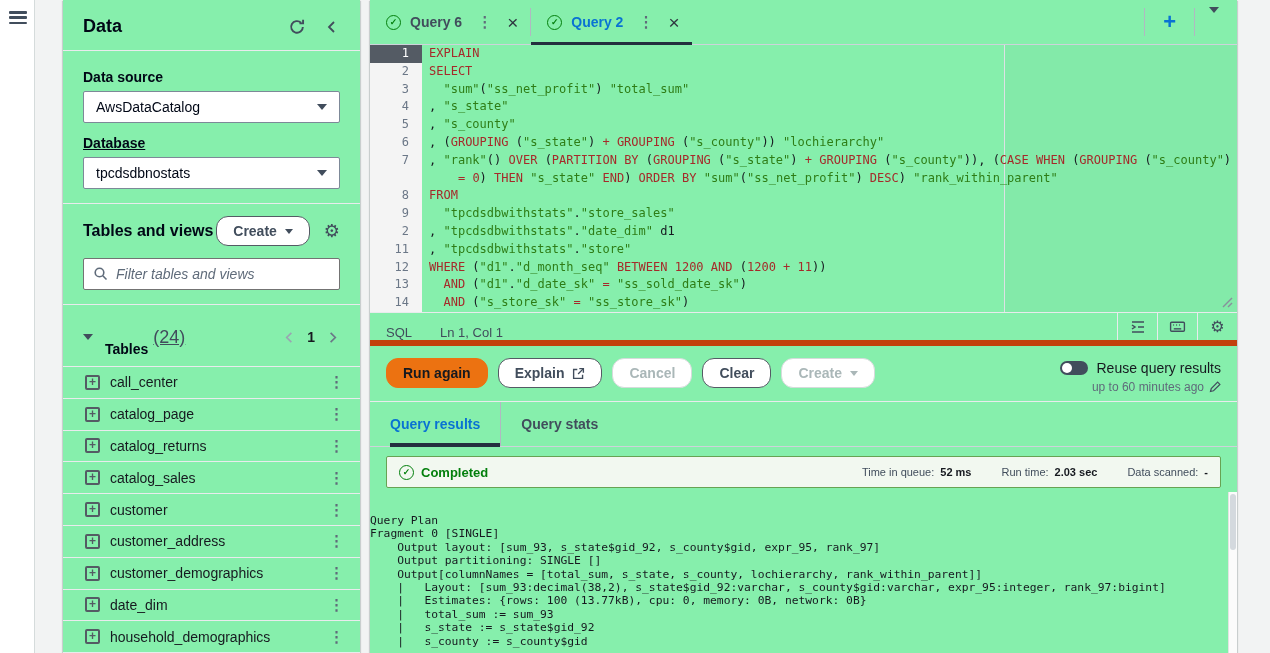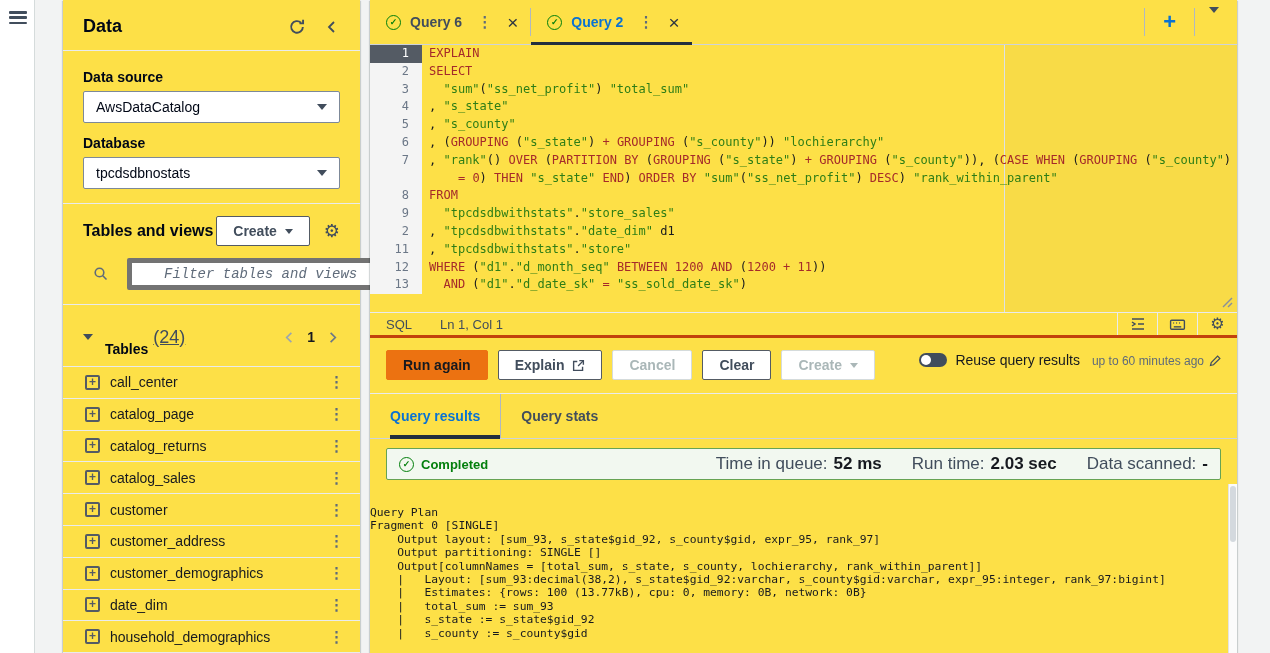--- a/index.html
+++ b/index.html
@@ -5,40 +5,40 @@
   * { box-sizing: border-box; margin: 0; padding: 0; }
   html,body { width:1270px; height:653px; overflow:hidden; }
   body { font-family:"Liberation Sans", sans-serif; background:#f2f3f3; color:#16191f; position:relative; }
 
   
   .appnav { position:absolute; left:0; top:0; width:35px; height:653px; background:#fff; border-right:1px solid #d5dbdb; }
   .hamburger { position:absolute; left:9px; top:11px; width:18px; height:14px; cursor:pointer; }
   .hamburger i { display:block; height:2.5px; background:#414d5c; margin-bottom:2.8px; border-radius:1px; }
 
   
-  .panel { background:#fde047; box-shadow:0 1px 1px 0 rgba(0,28,36,.3), 1px 1px 1px 0 rgba(0,28,36,.12), -1px 1px 1px 0 rgba(0,28,36,.12); }
+  .panel { background:#86efac; box-shadow:0 1px 1px 0 rgba(0,28,36,.3), 1px 1px 1px 0 rgba(0,28,36,.12), -1px 1px 1px 0 rgba(0,28,36,.12); }
   .data-panel { position:absolute; left:63px; top:0; width:297px; height:653px; }
   .dp-header { display:flex; align-items:center; padding:16px 20px 13px; border-bottom:1px solid #e9ebed; }
   .dp-title { font-size:18px; font-weight:bold; color:#000716; flex:1; }
   .icon-btn { background:none; border:none; cursor:pointer; color:#414d5c; display:inline-flex; align-items:center; justify-content:center; padding:0; }
   .dp-header .icon-btn { margin-left:18px; }
   .dp-body { padding:10px 20px 0; }
   .fld-label { font-size:14px; font-weight:bold; color:#000716; margin-top:8px; }
   .select { margin-top:6px; height:32px; border:1px solid #7d8998; border-radius:2px; display:flex; align-items:center; padding:0 12px; font-size:14px; color:#000716; background:#fff; cursor:pointer; }
   .select .val { flex:1; }
   .caret-down { width:0; height:0; border-left:5px solid transparent; border-right:5px solid transparent; border-top:6px solid #414d5c; }
   .hr { border-top:1px solid #e9ebed; margin:14px -20px 0; }
   .tv-row { display:flex; align-items:center; margin-top:12px; }
   .tv-title { font-size:16px; font-weight:bold; color:#000716; flex:1; }
-  .btn { display:inline-flex; align-items:center; gap:8px; height:30px; padding:0 16px; border-radius:2px; font-size:14px; font-weight:bold; background:#fff; border:1px solid #545b64; color:#414d5c; cursor:pointer; font-family:inherit; }
+  .btn { display:inline-flex; align-items:center; gap:8px; height:30px; padding:0 16px; border-radius:12px; font-size:14px; font-weight:bold; background:#fff; border:1px solid #545b64; color:#414d5c; cursor:pointer; font-family:inherit; }
   .btn .caret-down { border-top-color:#414d5c; border-left-width:4px; border-right-width:4px; border-top-width:5px; }
   .gear { font-size:18px; line-height:1; margin-left:14px; }
   .search-wrap { position:relative; margin-top:12px; }
   .search-wrap svg { position:absolute; left:10px; top:8px; }
-  .search-input { width:100%; height:32px; border:5px solid #737373; border-radius:2px; padding:0 10px 0 32px; font-size:14px; font-family:Liberation Mono, monospace; color:#16191f;margin-left:44px; }
+  .search-input { width:100%; height:32px; border:1px solid #737373; border-radius:2px; padding:0 10px 0 32px; font-size:14px; font-family:Liberation Sans, sans-serif; color:#16191f; }
   .search-input::placeholder { font-style:italic; color:#5f6b7a; }
   .grp-row { display:flex; align-items:center; padding:12px 0 9px; }
   .grp-caret { width:0; height:0; border-left:5px solid transparent; border-right:5px solid transparent; border-top:6px solid #414d5c; margin-right:12px; }
   .grp-title { font-size:14px; font-weight:bold; color:#000716;margin-top:24px; }
   .grp-count { font-size:18px; color:#414d5c; margin-left:5px;text-decoration:underline; }
   .pager { margin-left:auto; display:flex; align-items:center; gap:10px; }
   .pager .pg { font-size:14px; font-weight:bold; color:#16191f; }
   .tables-list { margin:0 -20px; }
   .table-row { display:flex; align-items:center; height:31.8px; border-top:1px solid #e9ebed; padding:0 10px 0 22px; }
   .plusbox { width:15px; height:15px; border:2px solid #545b64; border-radius:2px; color:#545b64; font-weight:bold; font-size:12px; line-height:11px; text-align:center; cursor:pointer; flex:none; }
@@ -66,52 +66,52 @@
   .codelines { position:relative; z-index:1; }
   .crow { display:flex; }
   .lnum { flex:none; width:52px; background:#f4f4f4; color:#6b7787; text-align:right; padding-right:13px; }
   .lnum.active { background:#545b64; color:#fff; }
   .ccode { margin:0; padding-left:7px; white-space:pre; font:inherit; color:#16191f; }
   .tok-kw { color:#a52a2a; }
   .tok-str { color:#2e7d16; }
   .resize-corner { position:absolute; right:4px; bottom:4px; width:11px; height:11px; z-index:2; cursor:nwse-resize; }
 
   
-  .statusbar { height:26px; border-top:1px solid #e9ebed; border-bottom:3px solid #c2410c; display:flex; align-items:center; flex:none; font-size:13px; color:#414d5c; }
+  .statusbar { height:34px; border-top:1px solid #e9ebed; border-bottom:6px solid #c2410c; display:flex; align-items:flex-end; flex:none; font-size:13px; color:#414d5c; }
   .sb-mode { padding-left:16px; }
   .sb-pos { margin-left:28px; }
   .sb-icons { margin-left:auto; display:flex; height:100%; }
   .sb-icons .cell { width:40px; height:100%; display:flex; align-items:center; justify-content:center; border-left:1px solid #e9ebed; cursor:pointer; color:#414d5c; }
   .sb-icons .cell .uni { font-size:16px; line-height:1; }
 
   
   .actions { padding:12px 16px; display:flex; gap:10px; align-items:flex-start; border-bottom:1px solid #e9ebed; height:56px; flex:none; }
   .btn.primary { background:#ec7211; border-color:#ec7211; color:#16191f; }
   .btn.disabled { border-color:#d5dbdb; color:#aab7b8; cursor:default; }
   .btn.disabled .caret-down { border-top-color:#aab7b8; }
-  .reuse { margin-left:auto; display:flex; flex-direction:row; align-items:flex-end; gap:12px; padding-top:2px; }
+  .reuse { margin-left:auto; display:flex; flex-direction:column; align-items:flex-end; gap:4px; padding-top:2px; }
   .reuse-row { display:flex; align-items:center; gap:8px; }
   .toggle { width:28px; height:14px; border-radius:8px; background:#414d5c; position:relative; cursor:pointer; flex:none; }
   .toggle .knob { position:absolute; left:2px; top:2px; width:10px; height:10px; border-radius:50%; background:#fff; }
   .reuse-lbl { font-size:14px; color:#16191f; }
   .reuse-note { font-size:12px; color:#5f6b7a; display:flex; align-items:center; gap:5px; }
 
   
   .rtabs { height:45px; border-bottom:1px solid #cdd3da; display:flex; align-items:stretch; padding-left:20px; flex:none; }
   .rtab { position:relative; display:flex; align-items:center; font-size:14px; font-weight:bold; color:#414d5c; padding:0 20px; cursor:pointer; }
   .rtab:first-child { padding-left:0; }
   .rtab.active { color:#0972d3; }
   .rtab.active::after { content:""; position:absolute; left:0; right:0; bottom:-1px; height:4px; background:#232f3e; }
   .rtab + .rtab { border-left:1px solid #b0b8c1; }
 
   
   .banner { margin:9px 16px 0; height:32px; border:1px solid #67a353; background:#f2f8f0; border-radius:2px; display:flex; align-items:center; padding:0 12px; flex:none; }
   .banner .status { color:#037f0c; font-size:13px; font-weight:bold; margin-left:7px; }
   .metrics { margin-left:auto; display:flex; gap:30px; }
-  .metric { display:flex; align-items:flex-end; gap:6px; font-size:17px; }
+  .metric { display:flex; align-items:flex-end; gap:6px; font-size:11px; }
   .metric .mlabel { color:#414d5c; }
   .metric .mvalue { font-weight:bold; color:#16191f; }
 
   
   .plan-wrap { flex:1; position:relative; overflow:hidden; }
   .plan { padding:26px 0 0 0; font-family:"DejaVu Sans Mono", monospace; font-size:11.3px; line-height:13.4px; color:#16191f; white-space:pre; }
   .vscroll { position:absolute; right:0; top:4px; bottom:0; width:9px; background:#fbfbfb; border-left:1px solid #e3e3e3; cursor:pointer; }
   .vscroll .thumb { position:absolute; left:1px; right:1px; top:2px; height:56px; background:#d4d9de; border-radius:3px; }
 </style>
 </head>
@@ -139,21 +139,21 @@
           <polyline points="10,3 5,8 10,13"></polyline>
         </svg>
     </button>
   </div>
   <div class="dp-body">
     <div class="fld-label">Data source</div>
     <div class="select">
       <span class="val">AwsDataCatalog</span>
       <span class="caret-down"></span>
     </div>
-    <div class="fld-label" style="margin-top:12px;">Database</div>
+    <div class="fld-label" style="margin-top:12px;text-decoration:underline;">Database</div>
     <div class="select">
       <span class="val">tpcdsdbnostats</span>
       <span class="caret-down"></span>
     </div>
     <div class="hr"></div>
     <div class="tv-row">
       <div class="tv-title">Tables and views</div>
       <button class="btn">
         <span>Create</span>
         <span class="caret-down"></span>
@@ -309,20 +309,24 @@
           <span class="lnum">11</span>
           <pre class="ccode">, <span class="tok-str">"tpcdsdbwithstats"</span>.<span class="tok-str">"store"</span></pre>
         </div>
         <div class="crow">
           <span class="lnum">12</span>
           <pre class="ccode"><span class="tok-kw">WHERE</span> (<span class="tok-str">"d1"</span>.<span class="tok-str">"d_month_seq"</span> <span class="tok-kw">BETWEEN</span> <span class="tok-kw">1200</span> <span class="tok-kw">AND</span> (<span class="tok-kw">1200</span> <span class="tok-kw">+</span> <span class="tok-kw">11</span>))</pre>
         </div>
         <div class="crow">
           <span class="lnum">13</span>
           <pre class="ccode">  <span class="tok-kw">AND</span> (<span class="tok-str">"d1"</span>.<span class="tok-str">"d_date_sk"</span> <span class="tok-kw">=</span> <span class="tok-str">"ss_sold_date_sk"</span>)</pre>
+        </div>
+        <div class="crow">
+          <span class="lnum">14</span>
+          <pre class="ccode">  <span class="tok-kw">AND</span> (<span class="tok-str">"s_store_sk"</span> <span class="tok-kw">=</span> <span class="tok-str">"ss_store_sk"</span>)</pre>
         </div>
       </div>
     <svg class="resize-corner" viewBox="0 0 11 11" stroke="#87909b" stroke-width="1.4">
         <line x1="1" y1="10" x2="10" y2="1"></line>
         <line x1="6" y1="10" x2="10" y2="6"></line>
       </svg>
   </div>
 
   <div class="statusbar">
     <span class="sb-mode">SQL</span>

